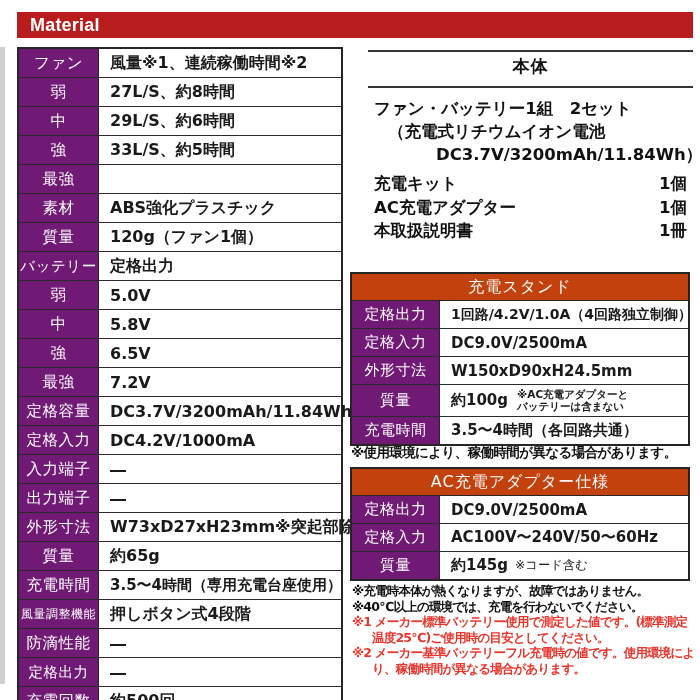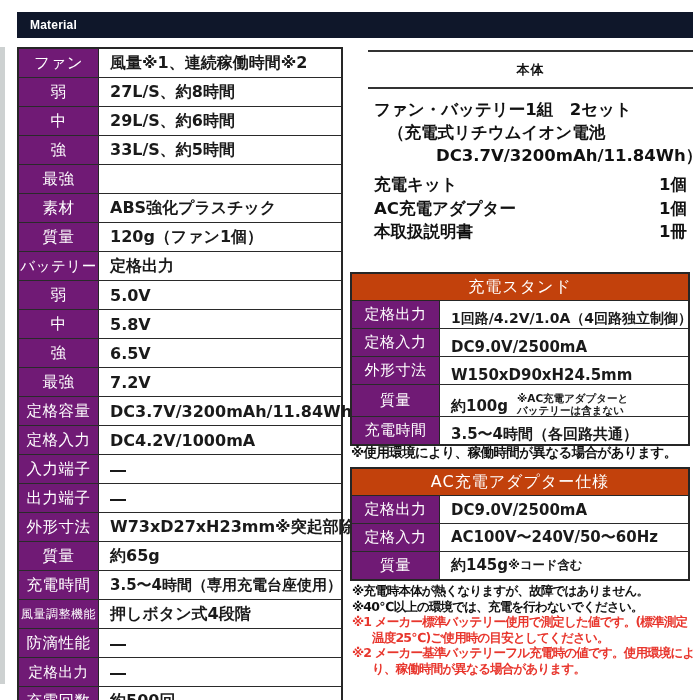--- a/index.html
+++ b/index.html
@@ -4,21 +4,21 @@
 <style>
   html,body{margin:0;padding:0;}
   body{
     width:700px;height:700px;position:relative;background:#ffffff;
     font-family:"DejaVu Sans","Liberation Sans",sans-serif;
     color:#1a1a1a;overflow:hidden;
   }
   
   .material-bar{
     position:absolute;left:17px;top:12px;width:676px;height:26px;
-    background:#0f172a;color:#ffffff;font-weight:bold;font-size:12px;
+    background:#b91c1c;color:#ffffff;font-weight:bold;font-size:18px;
     line-height:26px;padding-left:13px;box-sizing:border-box;
     font-family:"Liberation Sans","DejaVu Sans",sans-serif;
     letter-spacing:0.2px;
   }
   .edge-strip{position:absolute;left:0;top:47px;width:5px;height:637px;background:#cdd1d1;}
   
   .spec-table{position:absolute;box-sizing:border-box;border:2px solid #262626;background:#fff;}
   .t-head{
     background:#c2410c;color:#fff;text-align:center;font-size:16px;
     border-bottom:1px solid #262626;display:flex;align-items:center;justify-content:center;
@@ -28,46 +28,46 @@
   .t-row:last-child{border-bottom:none;}
   .t-label{
     background:#701a75;color:#fff;display:flex;align-items:center;justify-content:center;
     border-right:1.5px solid #262626;box-sizing:border-box;flex-shrink:0;
     text-align:center;letter-spacing:0.5px;
   }
   .t-value{
     display:flex;align-items:center;padding-left:11px;font-weight:600;
     box-sizing:border-box;flex:1;white-space:nowrap;
   }
-  .t-value .suffix{font-size:0.82em;font-weight:700;}
+  .t-value .suffix{font-size:0.82em;margin-left:7px;font-weight:400;}
   .t-value .mini-note{font-size:10.5px;line-height:11.5px;margin-left:9px;font-weight:600;}
   
   #fan-table{left:17px;top:47px;width:326px;}
   #fan-table .t-row{height:28px;}
   #fan-table .t-label{width:80px;font-size:15.5px;}
   #fan-table .t-value{font-size:16px;}
   
   #stand-table{left:350px;top:272px;width:340px;}
   #stand-table .t-head{height:26px;}
   #stand-table .t-row{height:27px;}
   #stand-table .t-row.tall{height:31px;}
   #stand-table .t-label{width:88px;font-size:15px;}
-  #stand-table .t-value{font-size:15px;align-items:flex-end;}
+  #stand-table .t-value{font-size:15px;}
   
   #ac-table{left:350px;top:467px;width:340px;}
   #ac-table .t-head{height:26px;}
   #ac-table .t-row{height:27px;}
   #ac-table .t-label{width:88px;font-size:15px;}
   #ac-table .t-value{font-size:15px;}
   
   .honbu{position:absolute;left:368px;top:50px;width:325px;}
   .honbu .rule{height:2px;background:#333;}
   .honbu .honbu-title{
-    text-align:center;font-size:13px;font-weight:bold;color:#111;
-    padding:9px 0 8px 0;letter-spacing:1px;
+    text-align:center;font-size:17px;font-weight:bold;color:#111;
+    padding:3px 0 8px 0;letter-spacing:1px;
   }
   .honbu-content{padding:9px 4px 0 6px;font-weight:600;font-size:16.5px;color:#111;}
   .honbu-content .line{line-height:23px;white-space:nowrap;}
   .honbu-content .line.indent-1{padding-left:14px;}
   .honbu-content .line.indent-2{padding-left:62px;}
   .honbu-items{margin-top:6px;}
   .honbu-items .item{display:flex;justify-content:space-between;line-height:23.5px;padding-right:2px;}
   
   .stand-note{
     position:absolute;left:351px;top:444px;width:349px;

